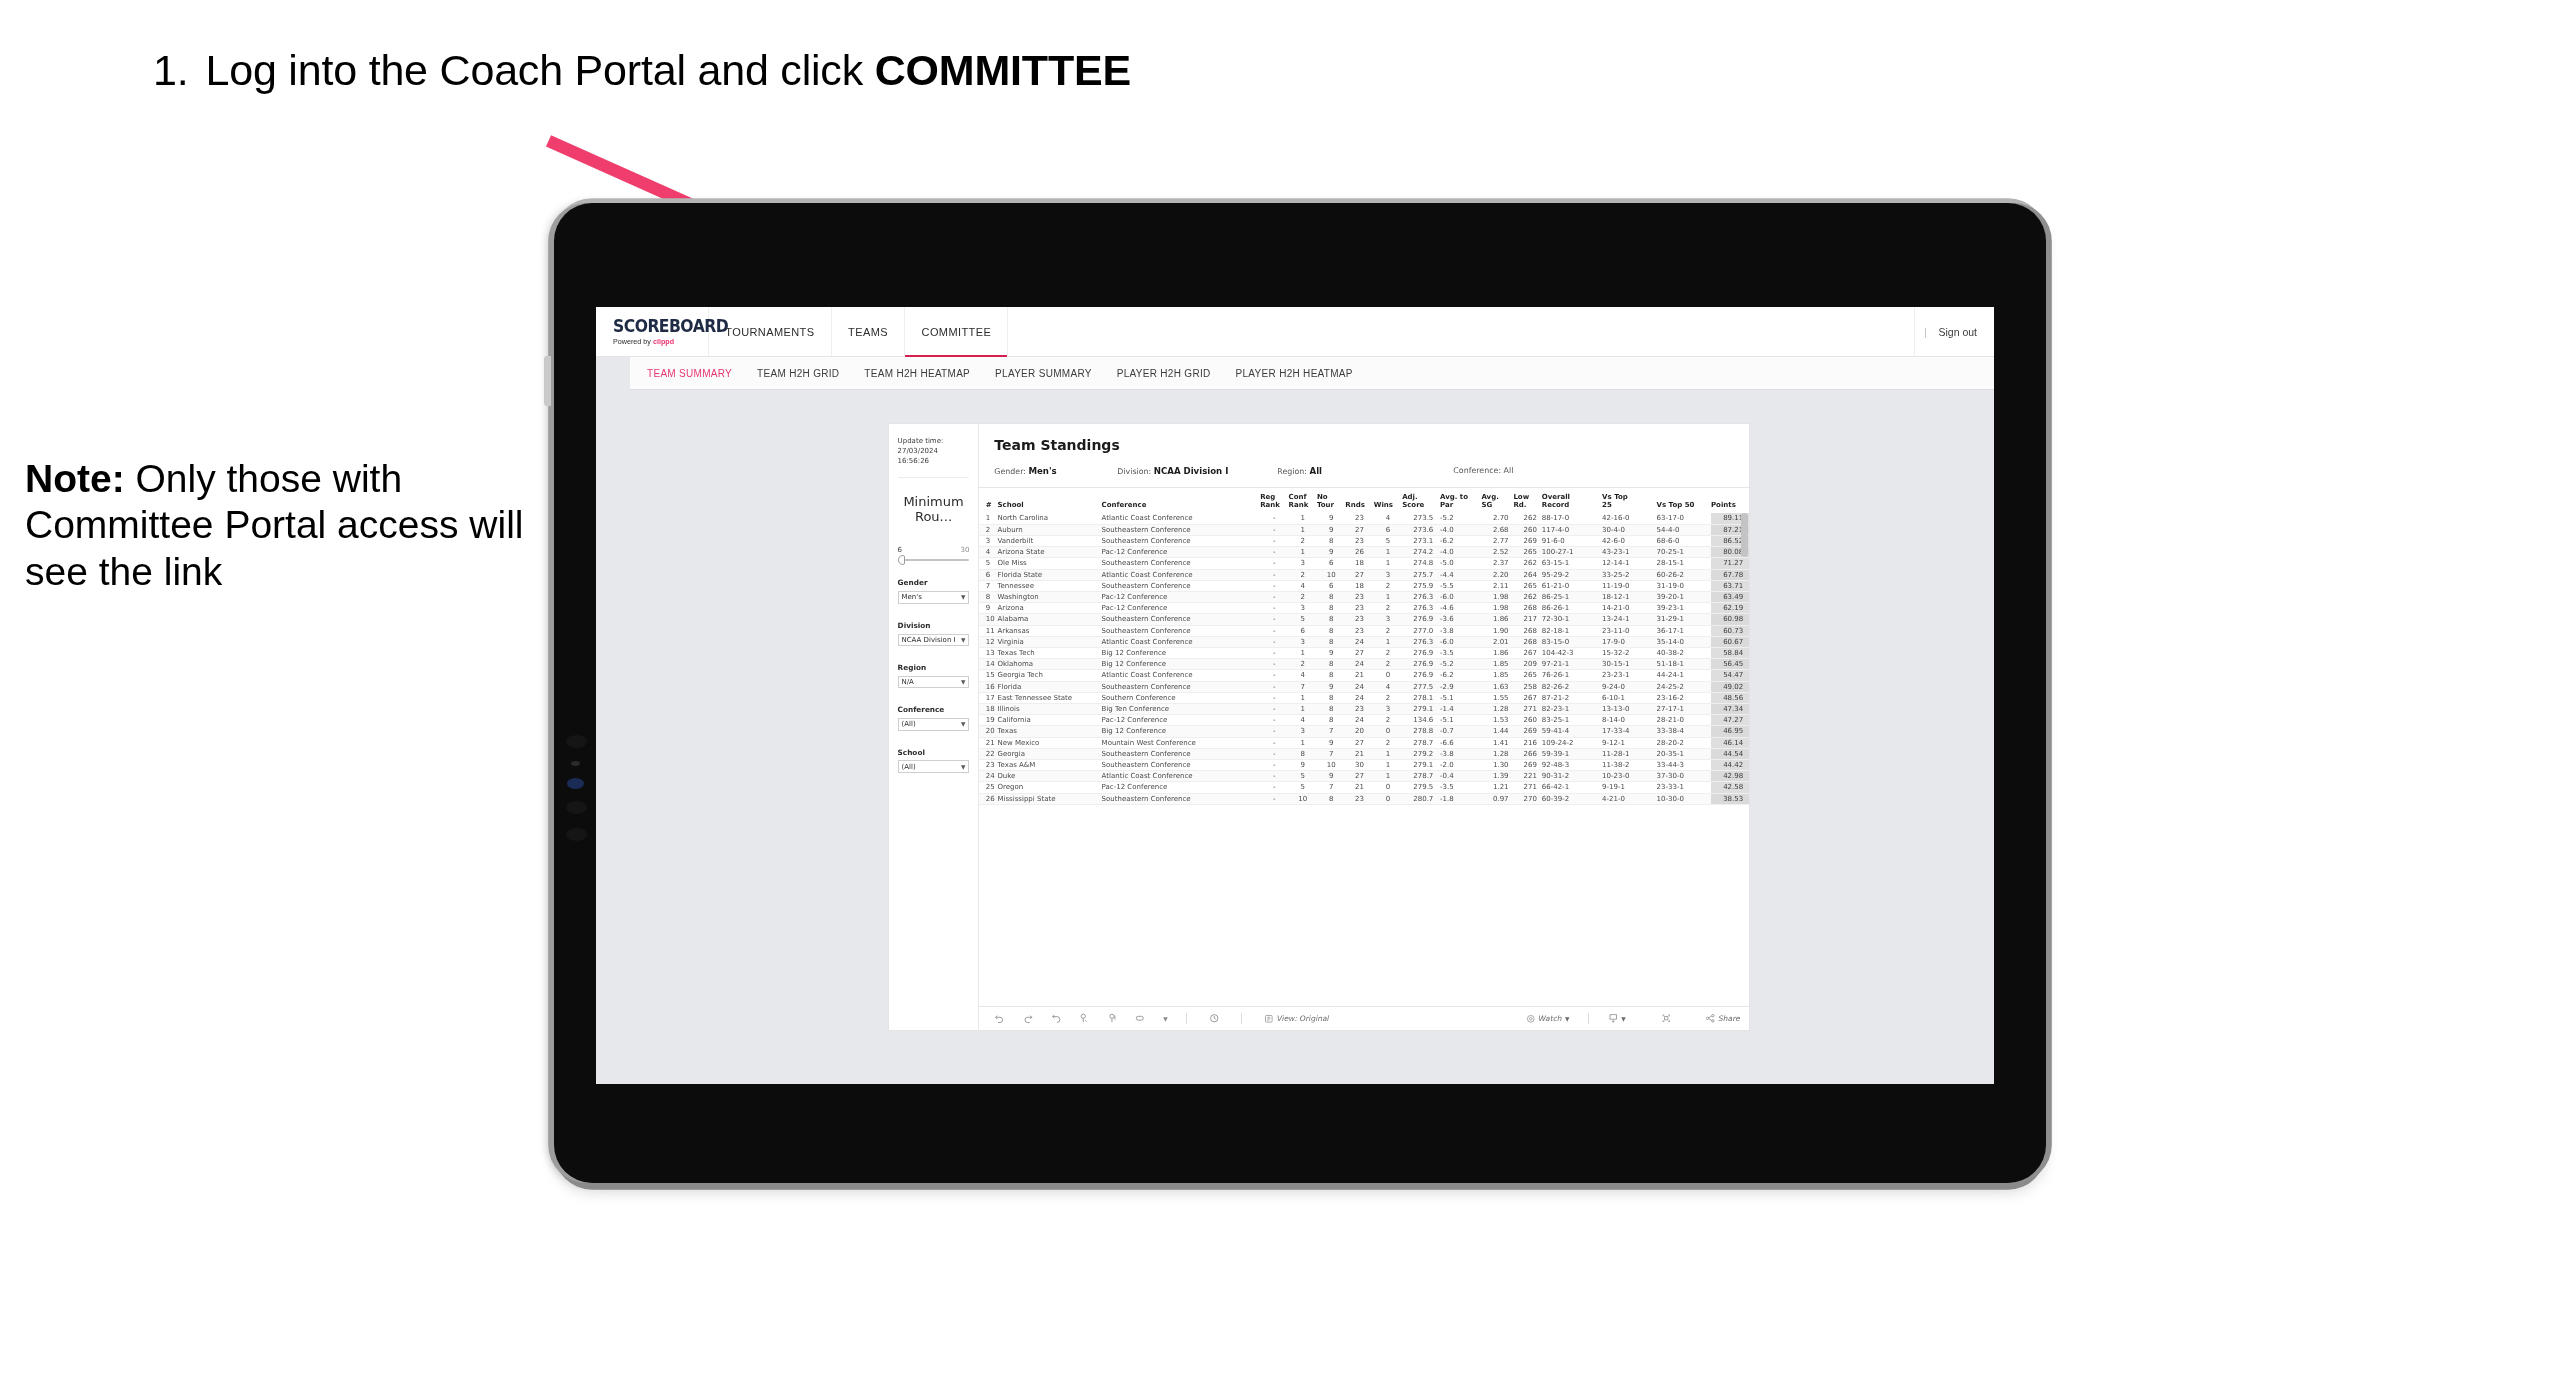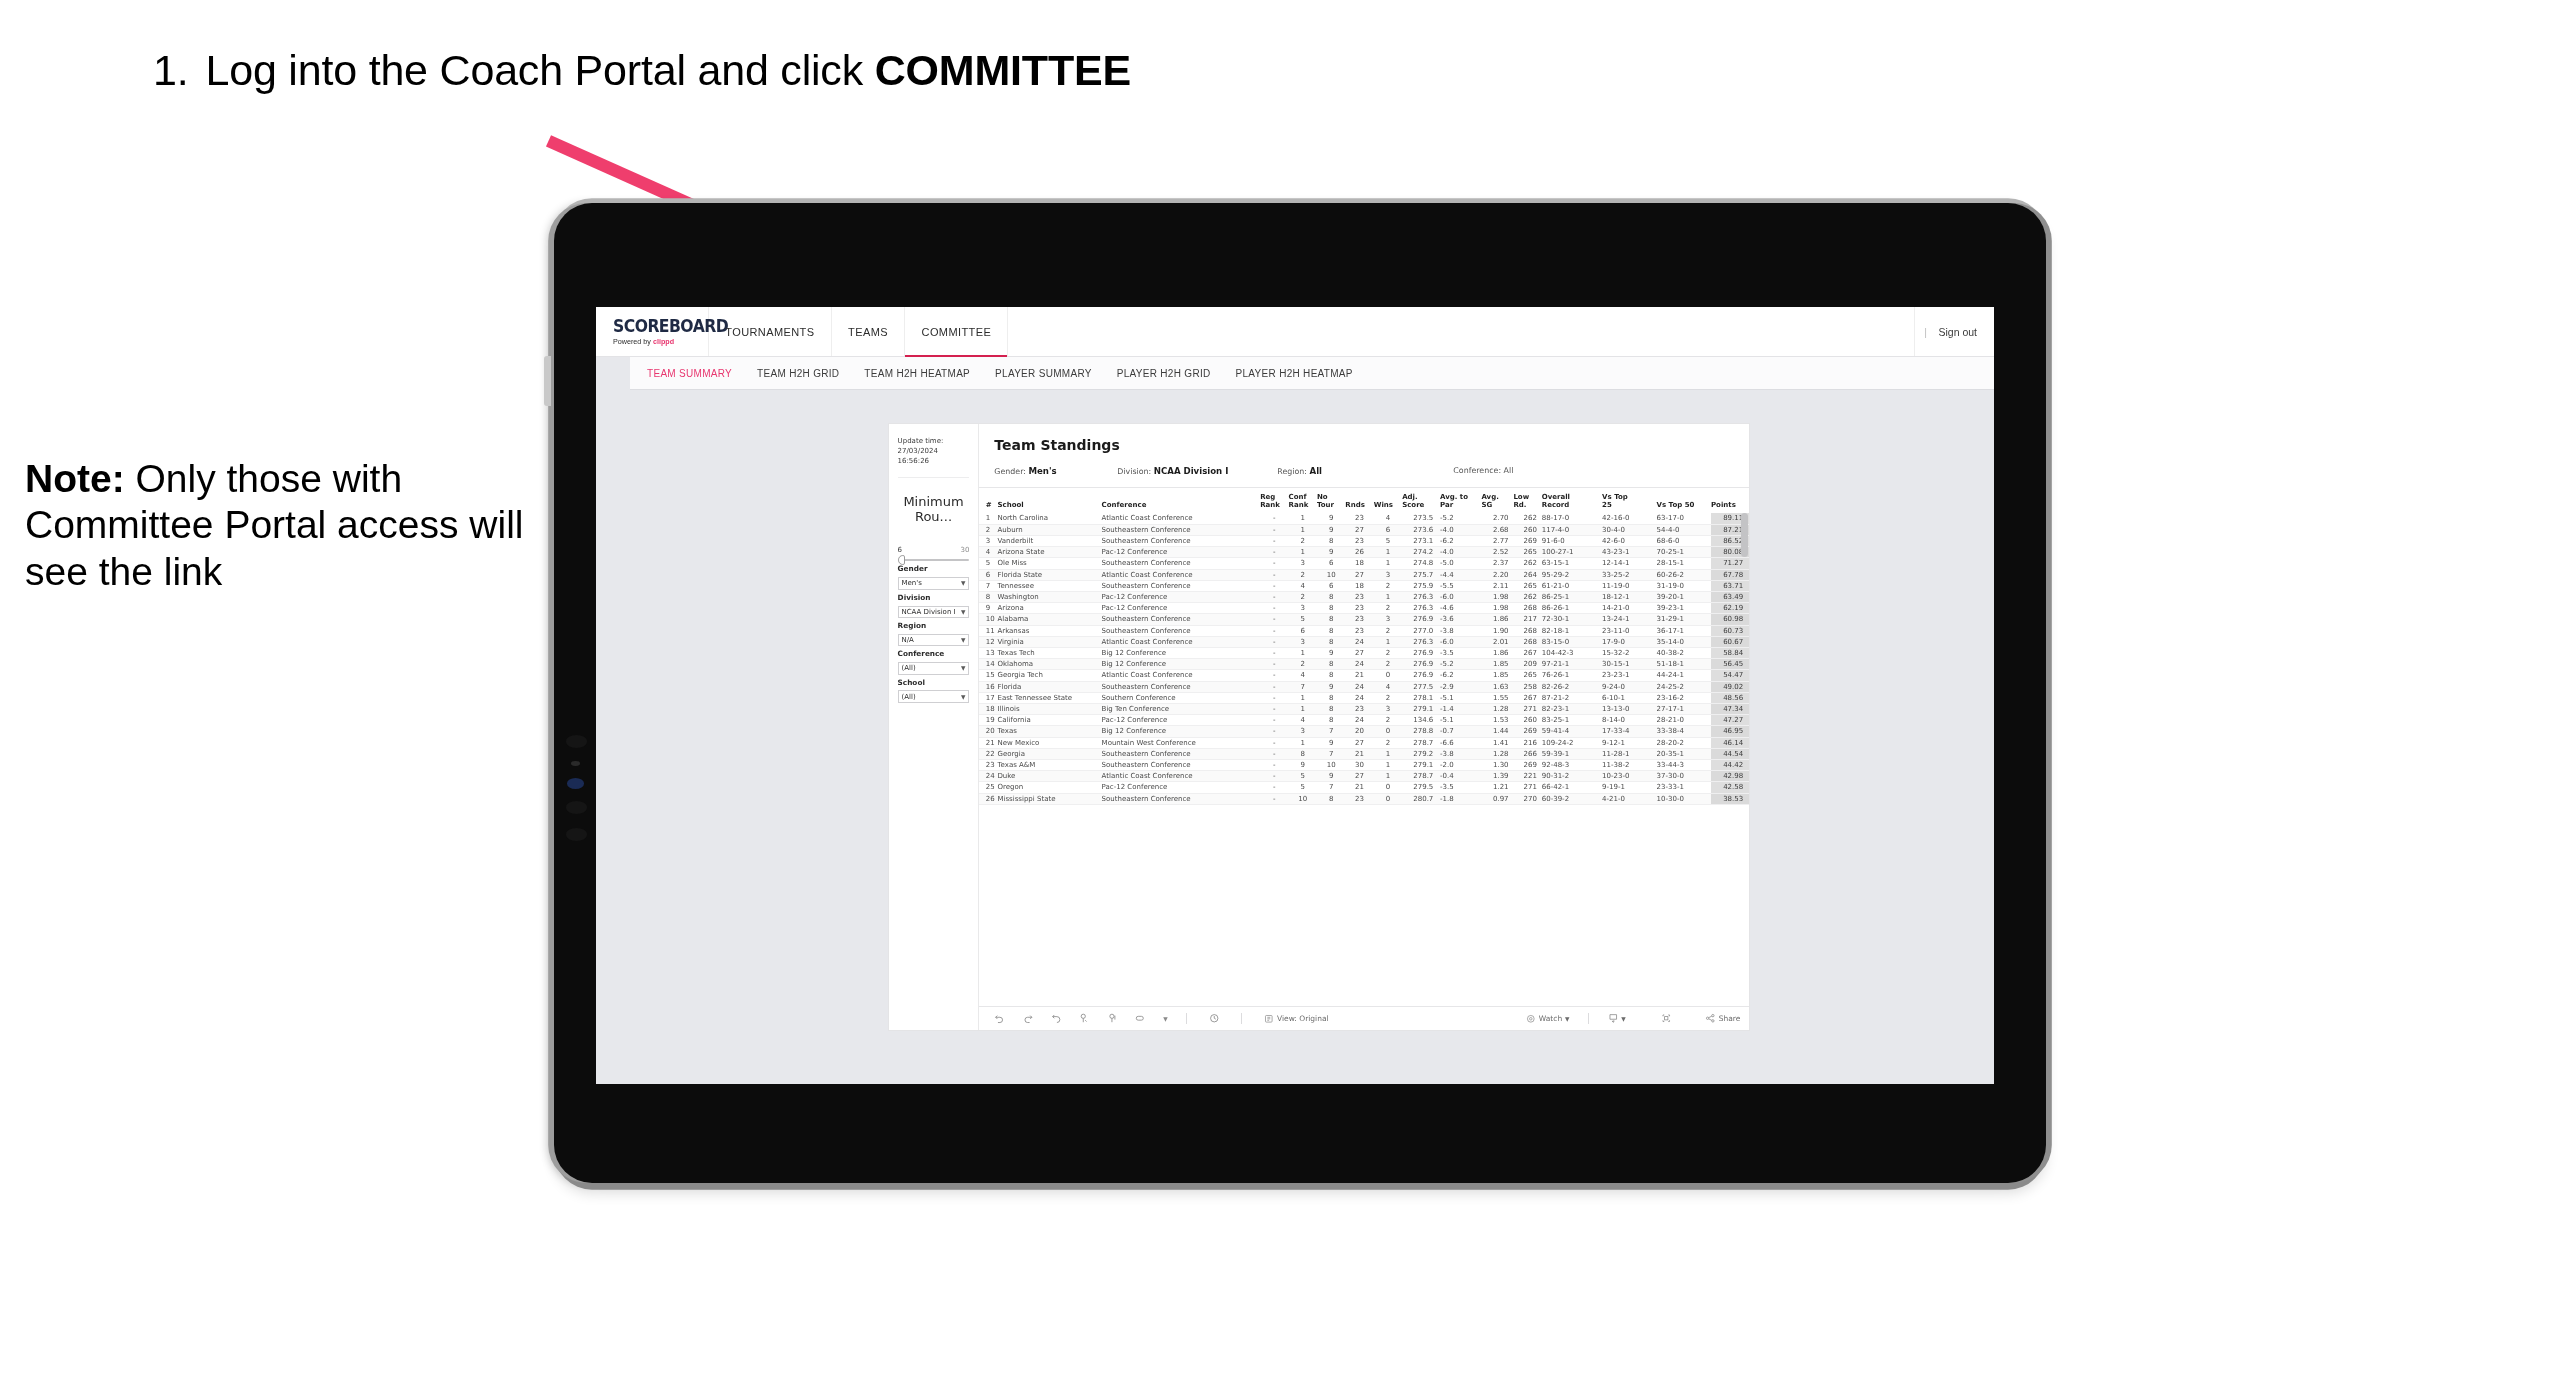--- a/index.html
+++ b/index.html
@@ -130,21 +130,21 @@
     font-family: "DejaVu Sans", sans-serif;
   }
 
   
   #filters {
     width: 90px; border-right: 1px solid #e9e9ea;
     padding: 11.5px 0 0 0; position: relative;
   }
   #update-time { padding: 0 8.6px; font-size: 7px; color: #3b3b3b; line-height: 1.45; }
   #filters hr { border: 0; border-top: 1px solid #ededee; margin: 11.5px 8.6px 0 8.6px; }
-  .f-group { padding: 0 8.6px; margin-top: 3px; }
+  .f-group { padding: 0 8.6px; margin-top: 17px; }
   .f-label { font-size: 7.3px; font-weight: 700; color: #2b2b2b; margin-bottom: 3.8px; }
   .f-select {
     height: 12.5px; border: 1px solid #cfcfd2; background: #fff;
     display: flex; align-items: center; justify-content: space-between;
     padding: 0 2.9px; font-size: 7px; color: #2b2b2b; cursor: pointer;
   }
   .f-select .caret { font-size: 5.8px; color: #5a5a5a; }
   #slider-group { padding: 0 8.6px; margin-top: 15.3px; }
   #slider-title { font-size: 13px; color: #2b2b2b; text-align: center; margin-bottom: 22px; }
   #slider-vals { display: flex; justify-content: space-between; font-size: 7px; color: #3d3d3d; }
@@ -201,21 +201,21 @@
   #tbl-scroll {
     position: absolute; right: 1px; top: 25px;
     width: 6.7px; height: 44px; background: #c3c3c5; border-radius: 3.8px;
   }
 
   
   #tableau-bar {
     height: 24px; border-top: 1px solid #e6e6e8;
     display: flex; align-items: center;
     padding: 0 8.6px 0 12.5px; gap: 12px;
-    font-size: 7.5px; color: #6b6b6b;
+    font-size: 7.5px; color: #6b6b6b; font-style: italic;
   }
   .tb-ico { width: 16.3px; display: flex; align-items: center; justify-content: center; cursor: pointer; }
   .tb-div { width: 1px; height: 11.5px; background: #dcdcde; margin: 0 6.7px; }
   .tb-item { display: flex; align-items: center; gap: 2.9px; cursor: pointer; white-space: nowrap; }
   #tb-flex { flex: 1; }
   .tb-caret { font-size: 5.8px; }
 </style>
 </head>
 <body>
 

